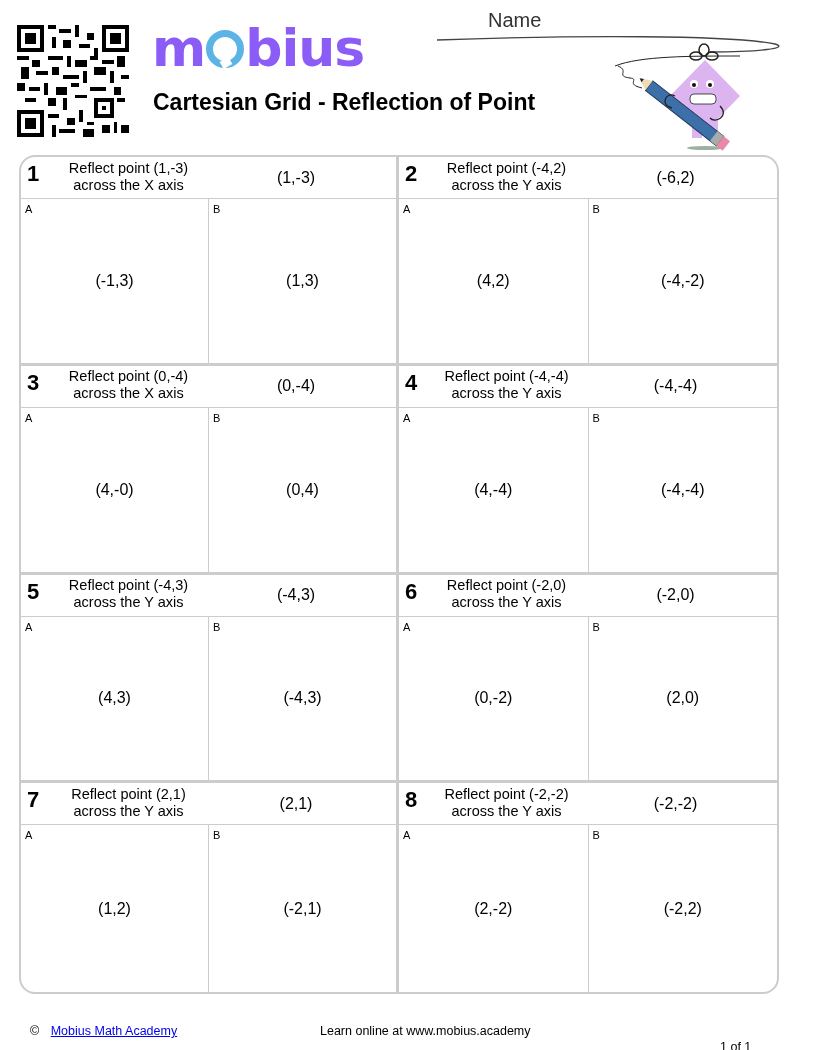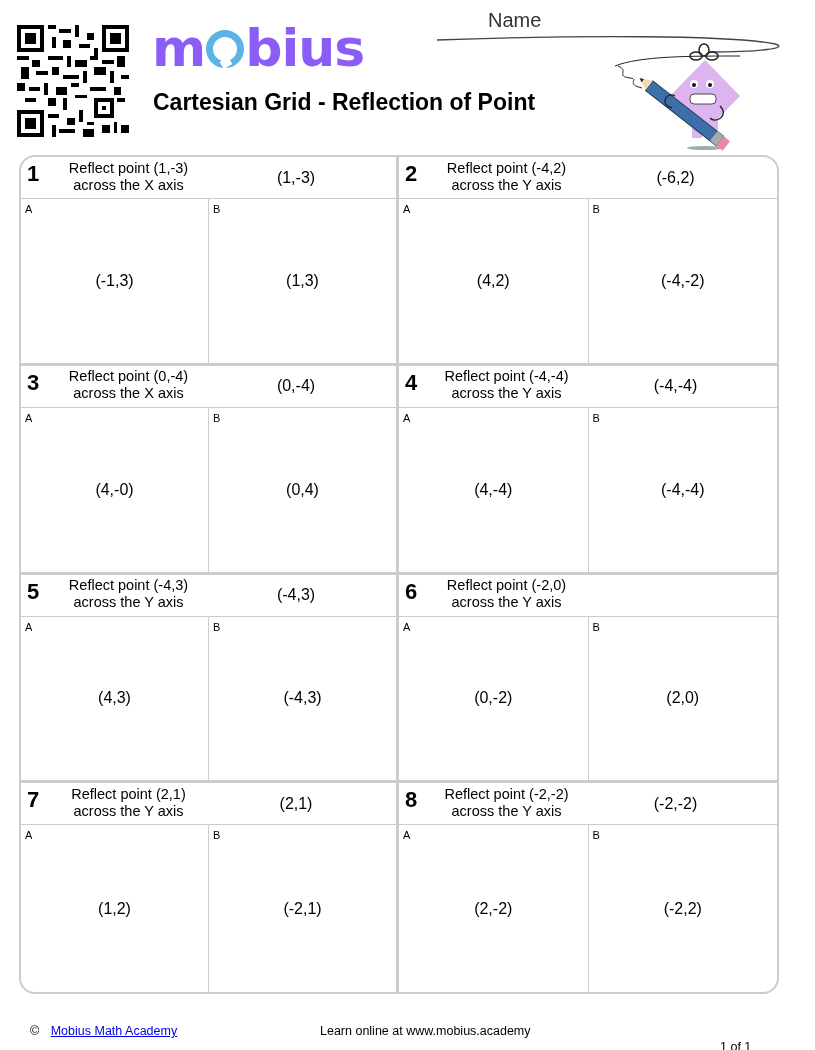--- a/index.html
+++ b/index.html
@@ -250,20 +250,21 @@
     </div>
   </div>
 
   <div class="block">
     <div class="qhead">
       <div class="qnum">6</div>
       <div class="qtext">
           <div>Reflect point (-2,0)</div>
           <div>across the Y axis</div>
         </div>
+      <div class="qpoint">(-2,0)</div>
     </div>
     <div class="choices">
       <div class="choice">
           <span class="clabel">A</span>
           <span class="cvalue">(0,-2)</span>
         </div>
       <div class="choice">
           <span class="clabel">B</span>
           <span class="cvalue">(2,0)</span>
         </div>

